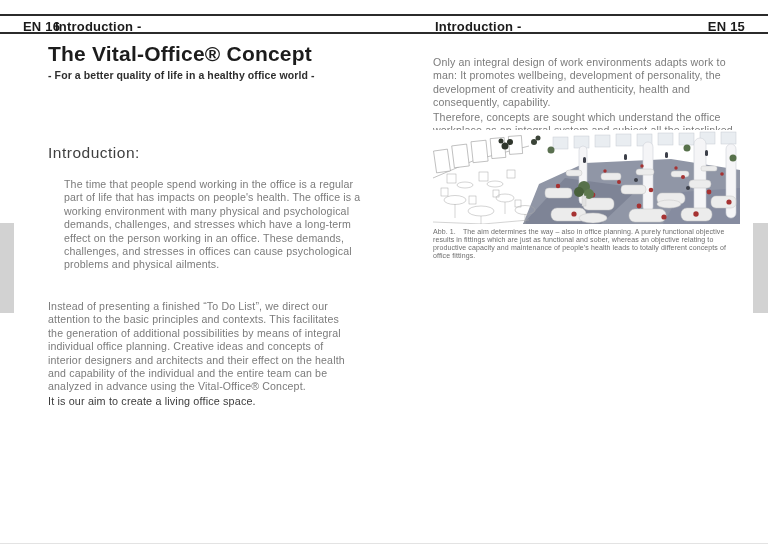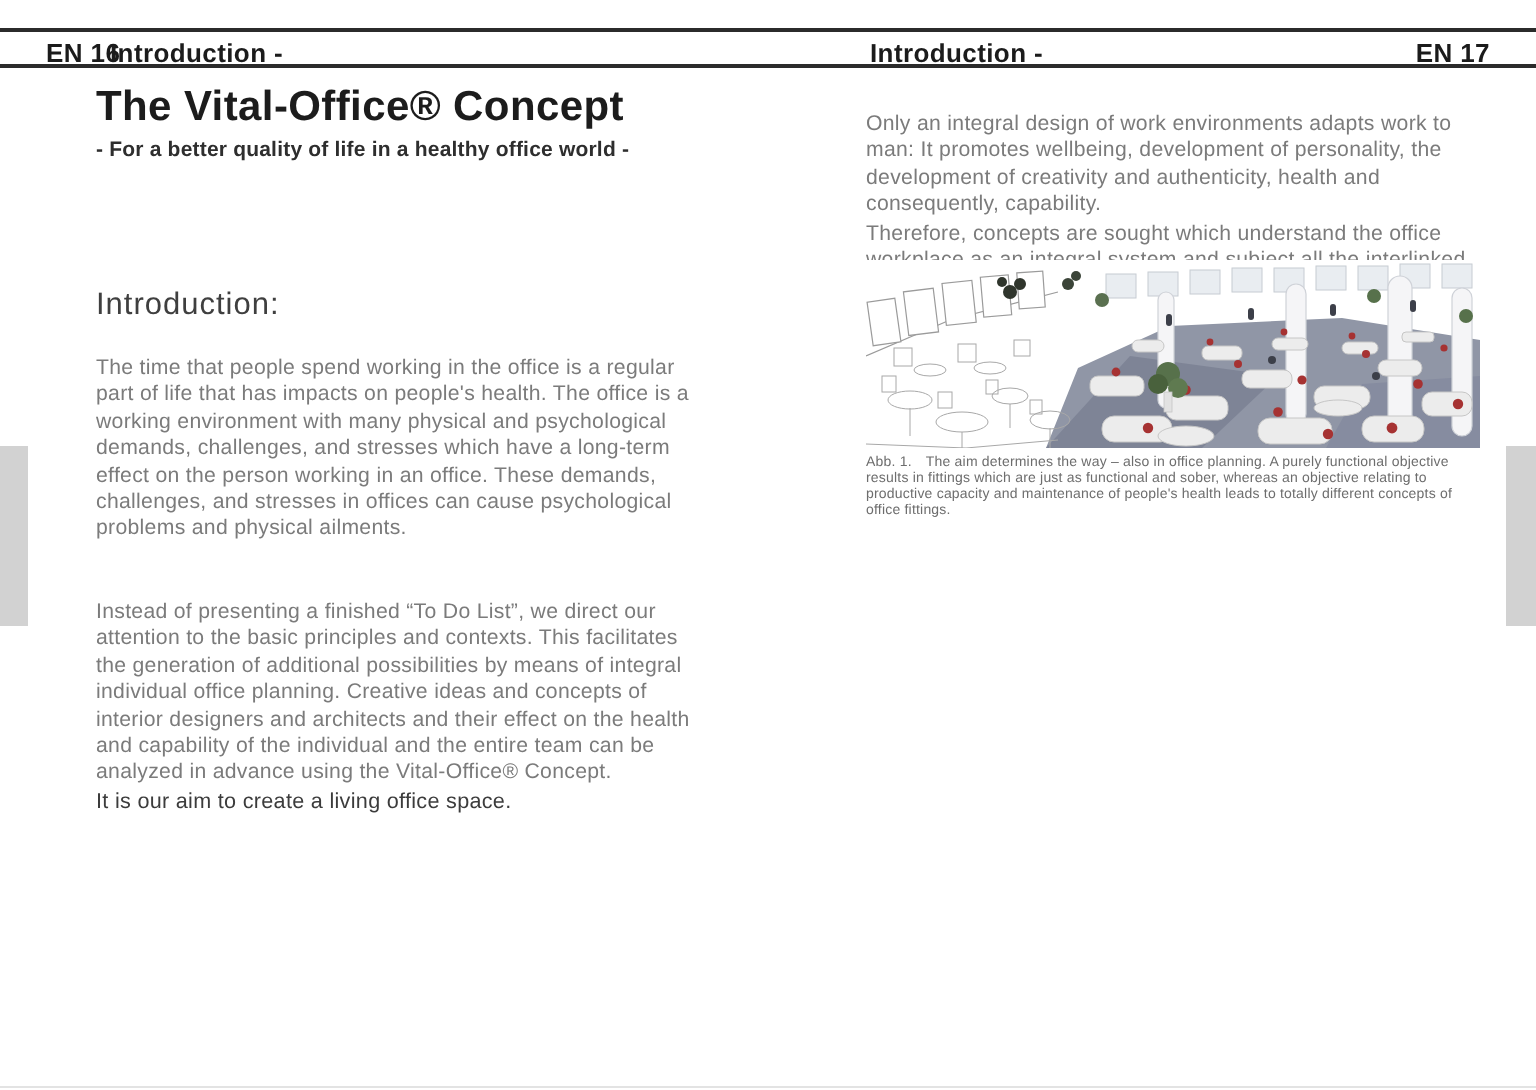--- a/index.html
+++ b/index.html
@@ -24,21 +24,21 @@
   .tab-left { left:0; width:14px; }
   .tab-right { right:0; width:15px; }
 
   
   .lcol { position:absolute; left:48px; width:306px; }
   .title { top:42px; font-size:21px; font-weight:700; color:#1c1c1c; letter-spacing:0.2px; }
   .subtitle { top:69px; font-size:10.5px; font-weight:700; color:#2e2e2e; letter-spacing:0.1px; }
   .heading { top:144px; font-size:15.5px; font-weight:400; color:#3f3f3f; letter-spacing:0.5px; }
 
   .body-p { font-size:10.6px; line-height:13.4px; color:#7b7b7b; letter-spacing:0.15px; }
-  .p1 { top:178px; } .p2 { top:254px; } .p3 { top:300px; }
+  .p1 { top:178px;margin-left:16px; } .p2 { top:254px; } .p3 { top:300px; }
   .emphasis { top:395px; font-size:10.8px; line-height:13.4px; font-weight:400; color:#3c3c3c; letter-spacing:0.15px; }
 
   
   .rcol { position:absolute; left:433px; width:307px; }
   .rp1 { top:46px;margin-top:10px; } .rp2 { top:111px; }
   .figure { top:130px; height:94px; }
   .figure svg { display:block; }
   .caption { top:228px; font-size:7px; line-height:7.9px; color:#6d6d6d; letter-spacing:0.1px; width:306px; }
   .caption .cap-label { margin-right:7px; }
 </style>
@@ -47,21 +47,21 @@
 
 <div class="page">
 
   <div class="rule-top"></div>
   <div class="rule-mid"></div>
   <div class="rule-bottom"></div>
 
   <div class="hdr hdr-en16">EN 16</div>
   <div class="hdr hdr-intro-left">Introduction -</div>
   <div class="hdr hdr-intro-right">Introduction -</div>
-  <div class="hdr hdr-en17">EN 17</div>
+  <div class="hdr hdr-en17">EN 15</div>
 
   <div class="tab tab-left"></div>
   <div class="tab tab-right"></div>
 
   <div class="lcol title">The Vital-Office® Concept</div>
   <div class="lcol subtitle">- For a better quality of life in a healthy office world -</div>
   <div class="lcol heading">Introduction:</div>
   <div class="lcol body-p p1">The time that people spend working in the office is a regular part of life that has impacts on people's health. The office is a working environment with many physical and psychological demands, challenges, and stresses which have a long-term effect on the person working in an office. These demands, challenges, and stresses in offices can cause psychological problems and physical ailments.</div>
   <div class="lcol body-p p3">Instead of presenting a finished “To Do List”, we direct our attention to the basic principles and contexts. This facilitates the generation of additional possibilities by means of integral individual office planning. Creative ideas and concepts of interior designers and architects and their effect on the health and capability of the individual and the entire team can be analyzed in advance using the Vital-Office® Concept.</div>
   <div class="lcol emphasis">It is our aim to create a living office space.</div>

